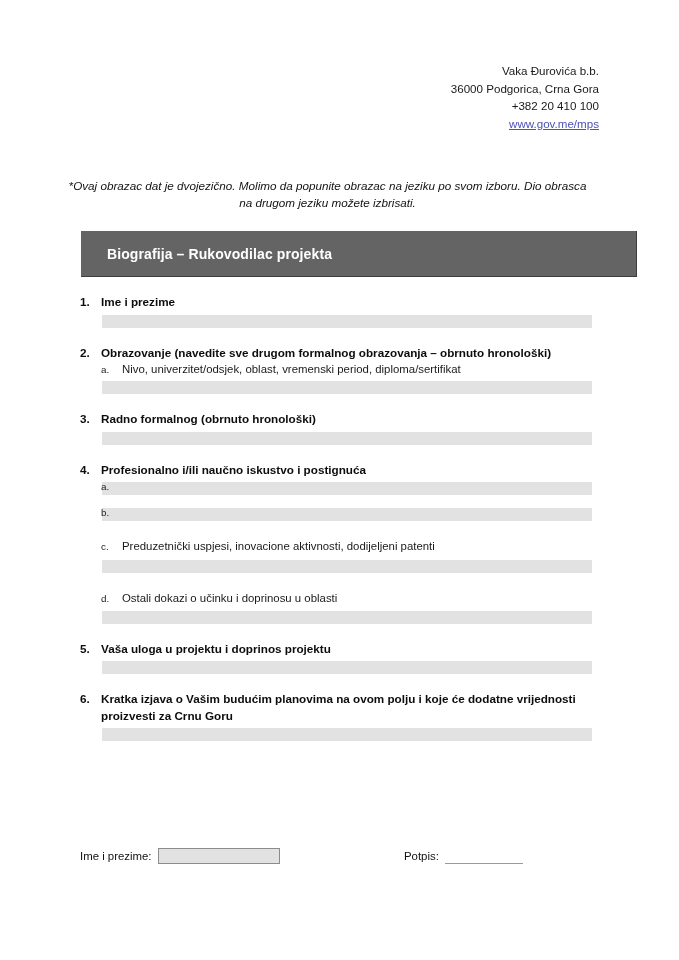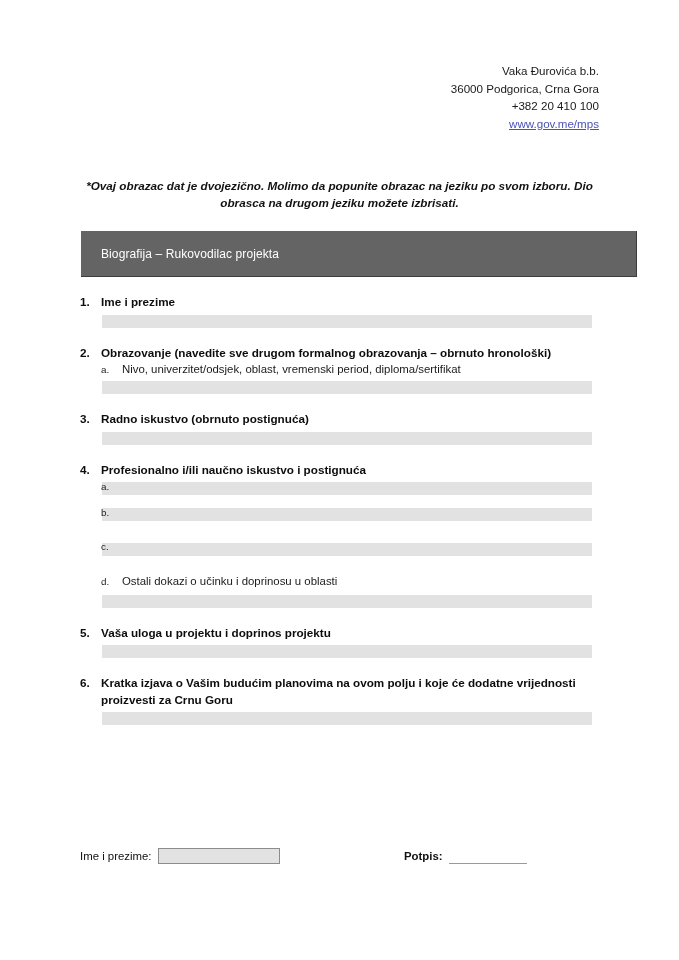--- a/index.html
+++ b/index.html
@@ -39,48 +39,48 @@
   .letterhead .url {
     color: #4a52b5;
     text-decoration: underline;
     cursor: pointer;
   }
 
   
   .note {
     position: absolute;
     top: 177px;
-    left: 80px;
+    left: 68px;
     width: 519px;
     text-align: center;
     font-style: italic;
-    font-weight: bold;
+    font-weight: normal;
     font-size: 11.7px;
     line-height: 17px;
     color: #121212;
   }
 
   
   .section-bar {
     position: absolute;
     top: 231px;
     left: 81px;
     width: 556px;
     height: 46px;
     background: #646464;
     border-right: 1px solid #3d3d3d;
     border-bottom: 1px solid #3d3d3d;
     display: flex;
     align-items: center;
   }
   .section-bar .title {
     color: #ffffff;
-    font-weight: normal;
-    font-size: 12px;
-    padding-left: 20px;
+    font-weight: bold;
+    font-size: 14px;
+    padding-left: 26px;
     letter-spacing: .1px;
   }
 
   
   .items {
     position: absolute;
     top: 294px;
     left: 80px;
     width: 519px;
   }
@@ -139,21 +139,21 @@
     height: 22px;
   }
   .sig-left, .sig-right {
     position: absolute;
     display: flex;
     align-items: center;
     font-size: 11.4px;
     color: #111111;
   }
   .sig-left { left: 0; top: 0; }
-  .sig-right { left: 324px; top: 0; font-weight: bold; }
+  .sig-right { left: 324px; top: 0; }
 
   .sig-box {
     width: 122px;
     height: 16px;
     background: #e2e2e2;
     border: 1px solid #8c8c8c;
     margin-left: 6px;
   }
   .sig-line {
     width: 78px;
@@ -205,21 +205,21 @@
         <span>Nivo, univerzitet/odsjek, oblast, vremenski period, diploma/sertifikat</span>
       </div>
       <div class="field gap-sm"></div>
     </div>
 
     <div class="spacer-md"></div>
 
     <div class="item">
       <div class="q-head">
         <span class="q-num">3.</span>
-        <span>Radno iskustvo (obrnuto postignuća)</span>
+        <span>Radno formalnog (obrnuto hronološki)</span>
       </div>
       <div class="field gap-sm"></div>
     </div>
 
     <div class="spacer-md"></div>
 
     <div class="item">
       <div class="q-head">
         <span class="q-num">4.</span>
         <span>Profesionalno i/ili naučno iskustvo i postignuća</span>
@@ -234,20 +234,21 @@
 
       <div class="sub">
         <span class="sub-letter">b.</span>
       </div>
       <div class="field gap-sm"></div>
 
       <div class="spacer-md"></div>
 
       <div class="sub">
         <span class="sub-letter">c.</span>
+        <span>Preduzetnički uspjesi, inovacione aktivnosti, dodijeljeni patenti</span>
       </div>
       <div class="field gap-md"></div>
 
       <div class="spacer-md"></div>
 
       <div class="sub">
         <span class="sub-letter">d.</span>
         <span>Ostali dokazi o učinku i doprinosu u oblasti</span>
       </div>
       <div class="field gap-md"></div>

